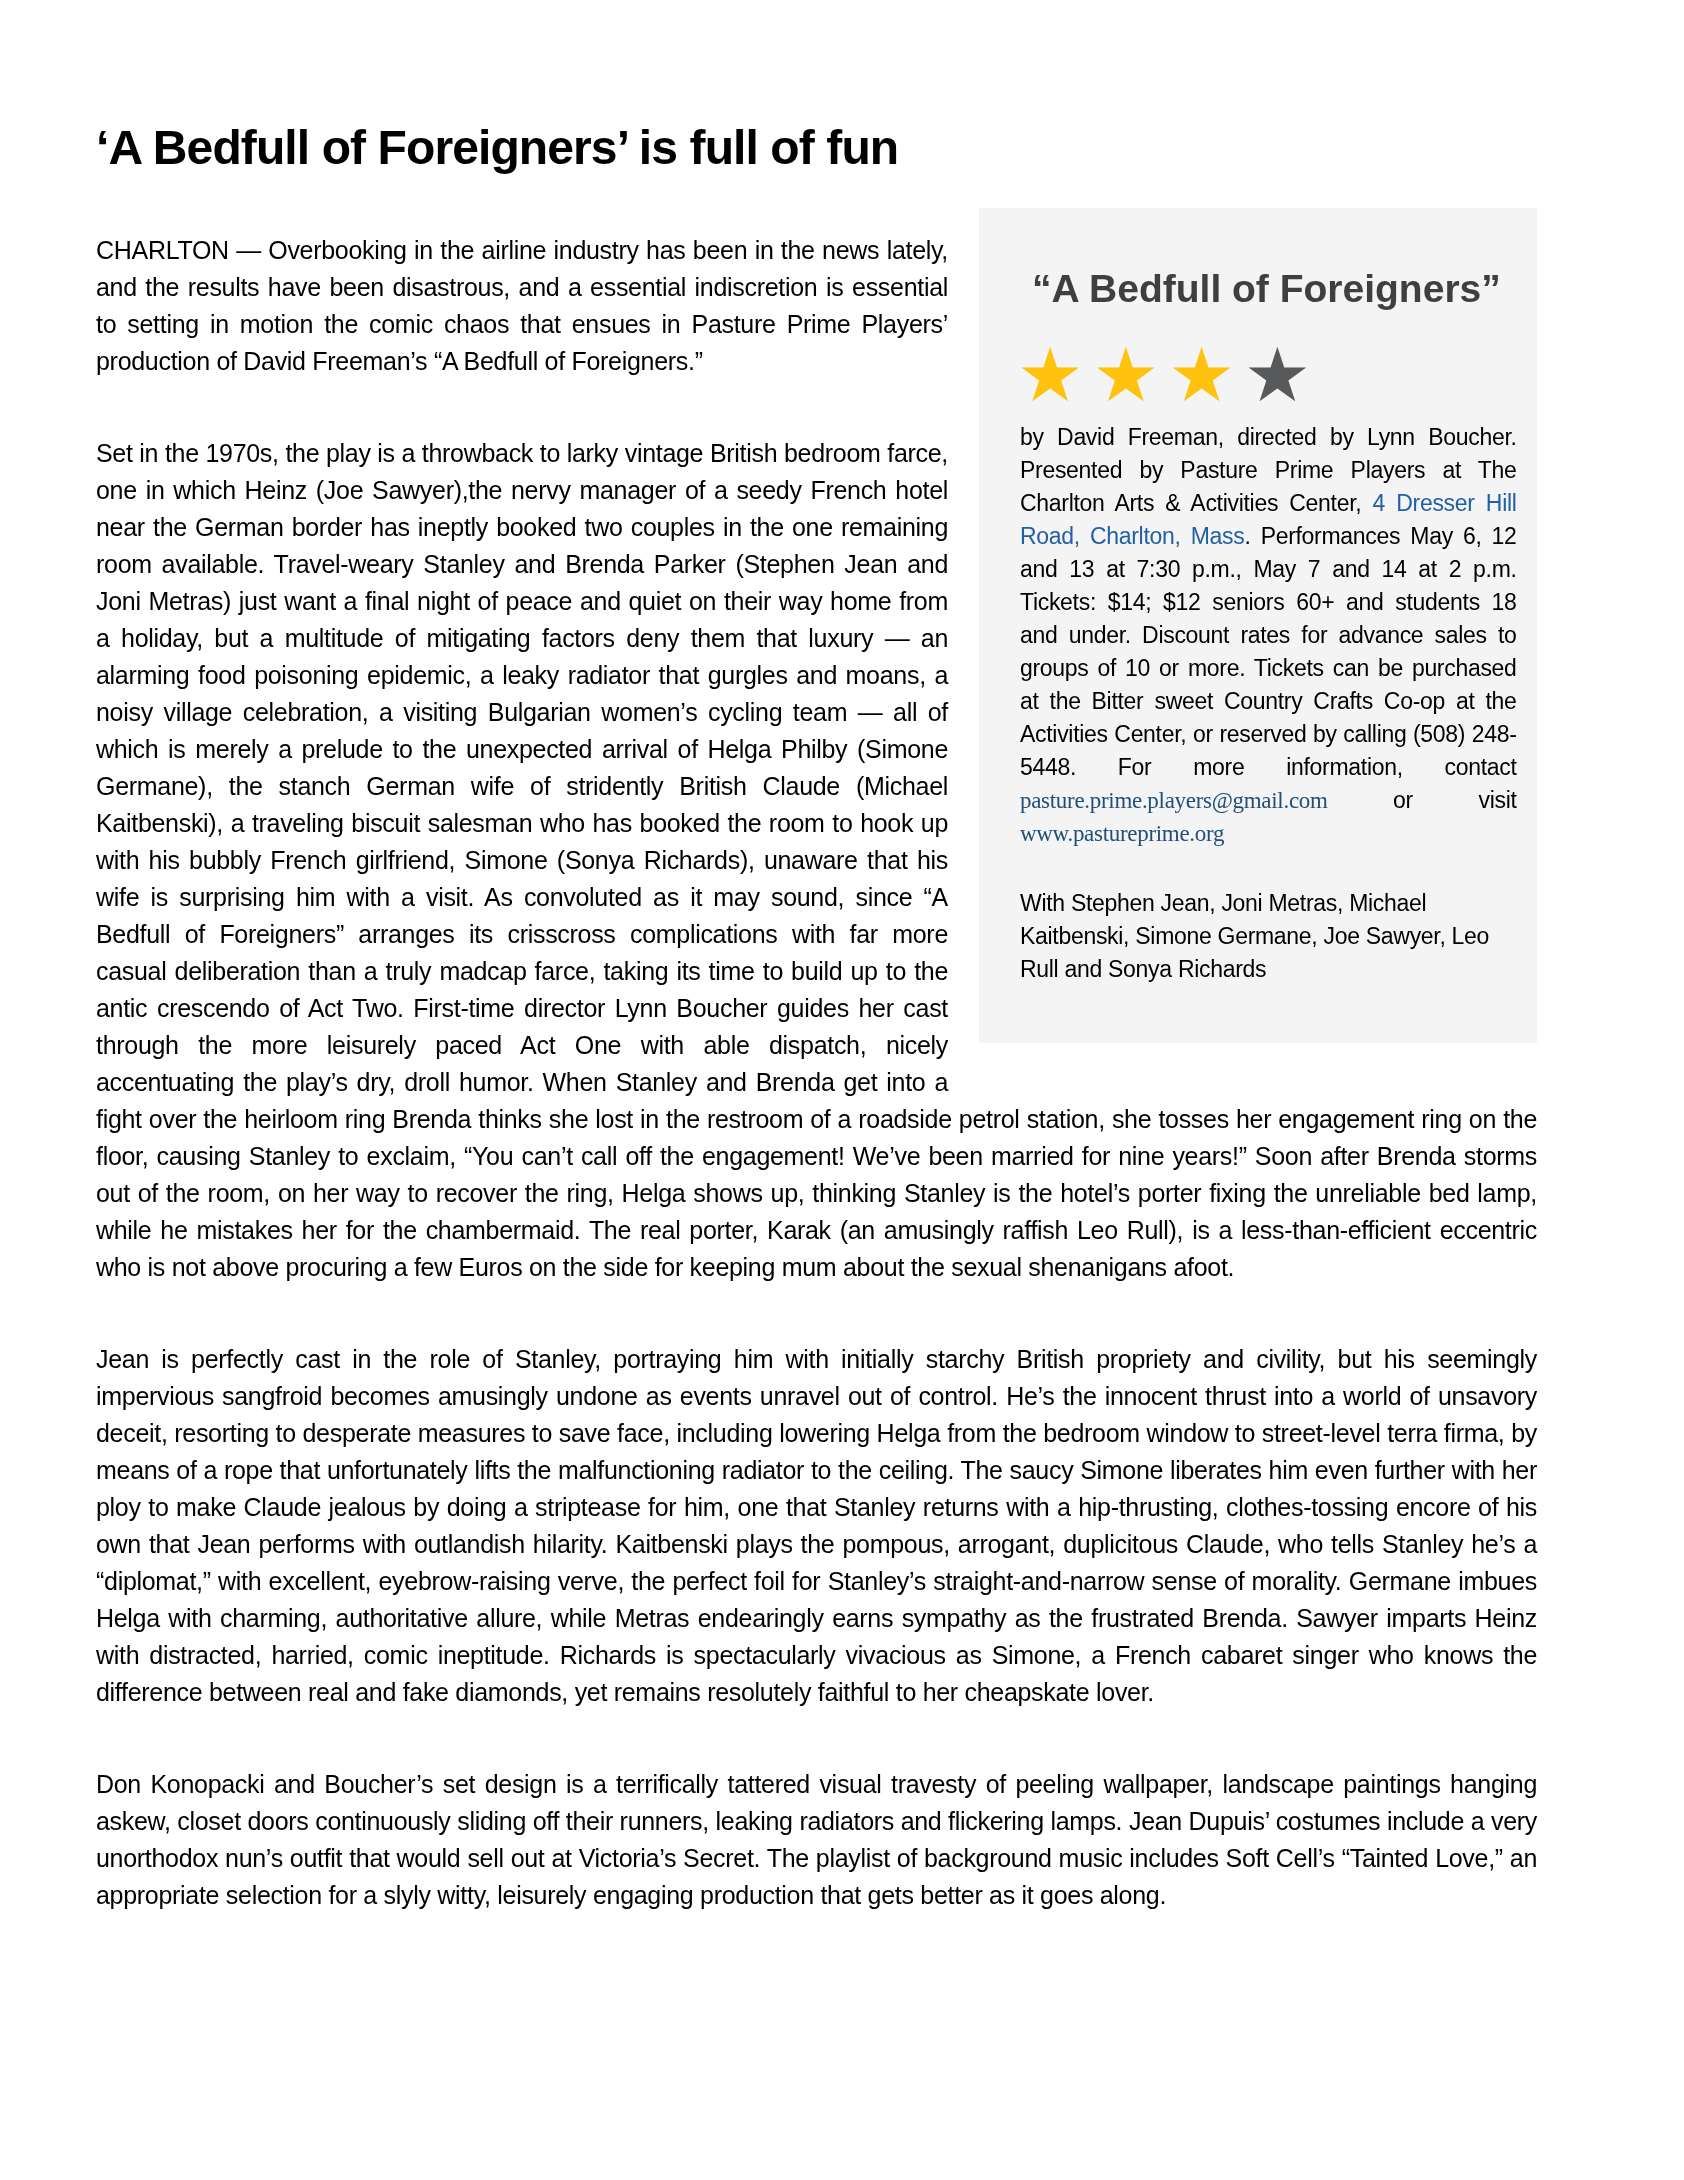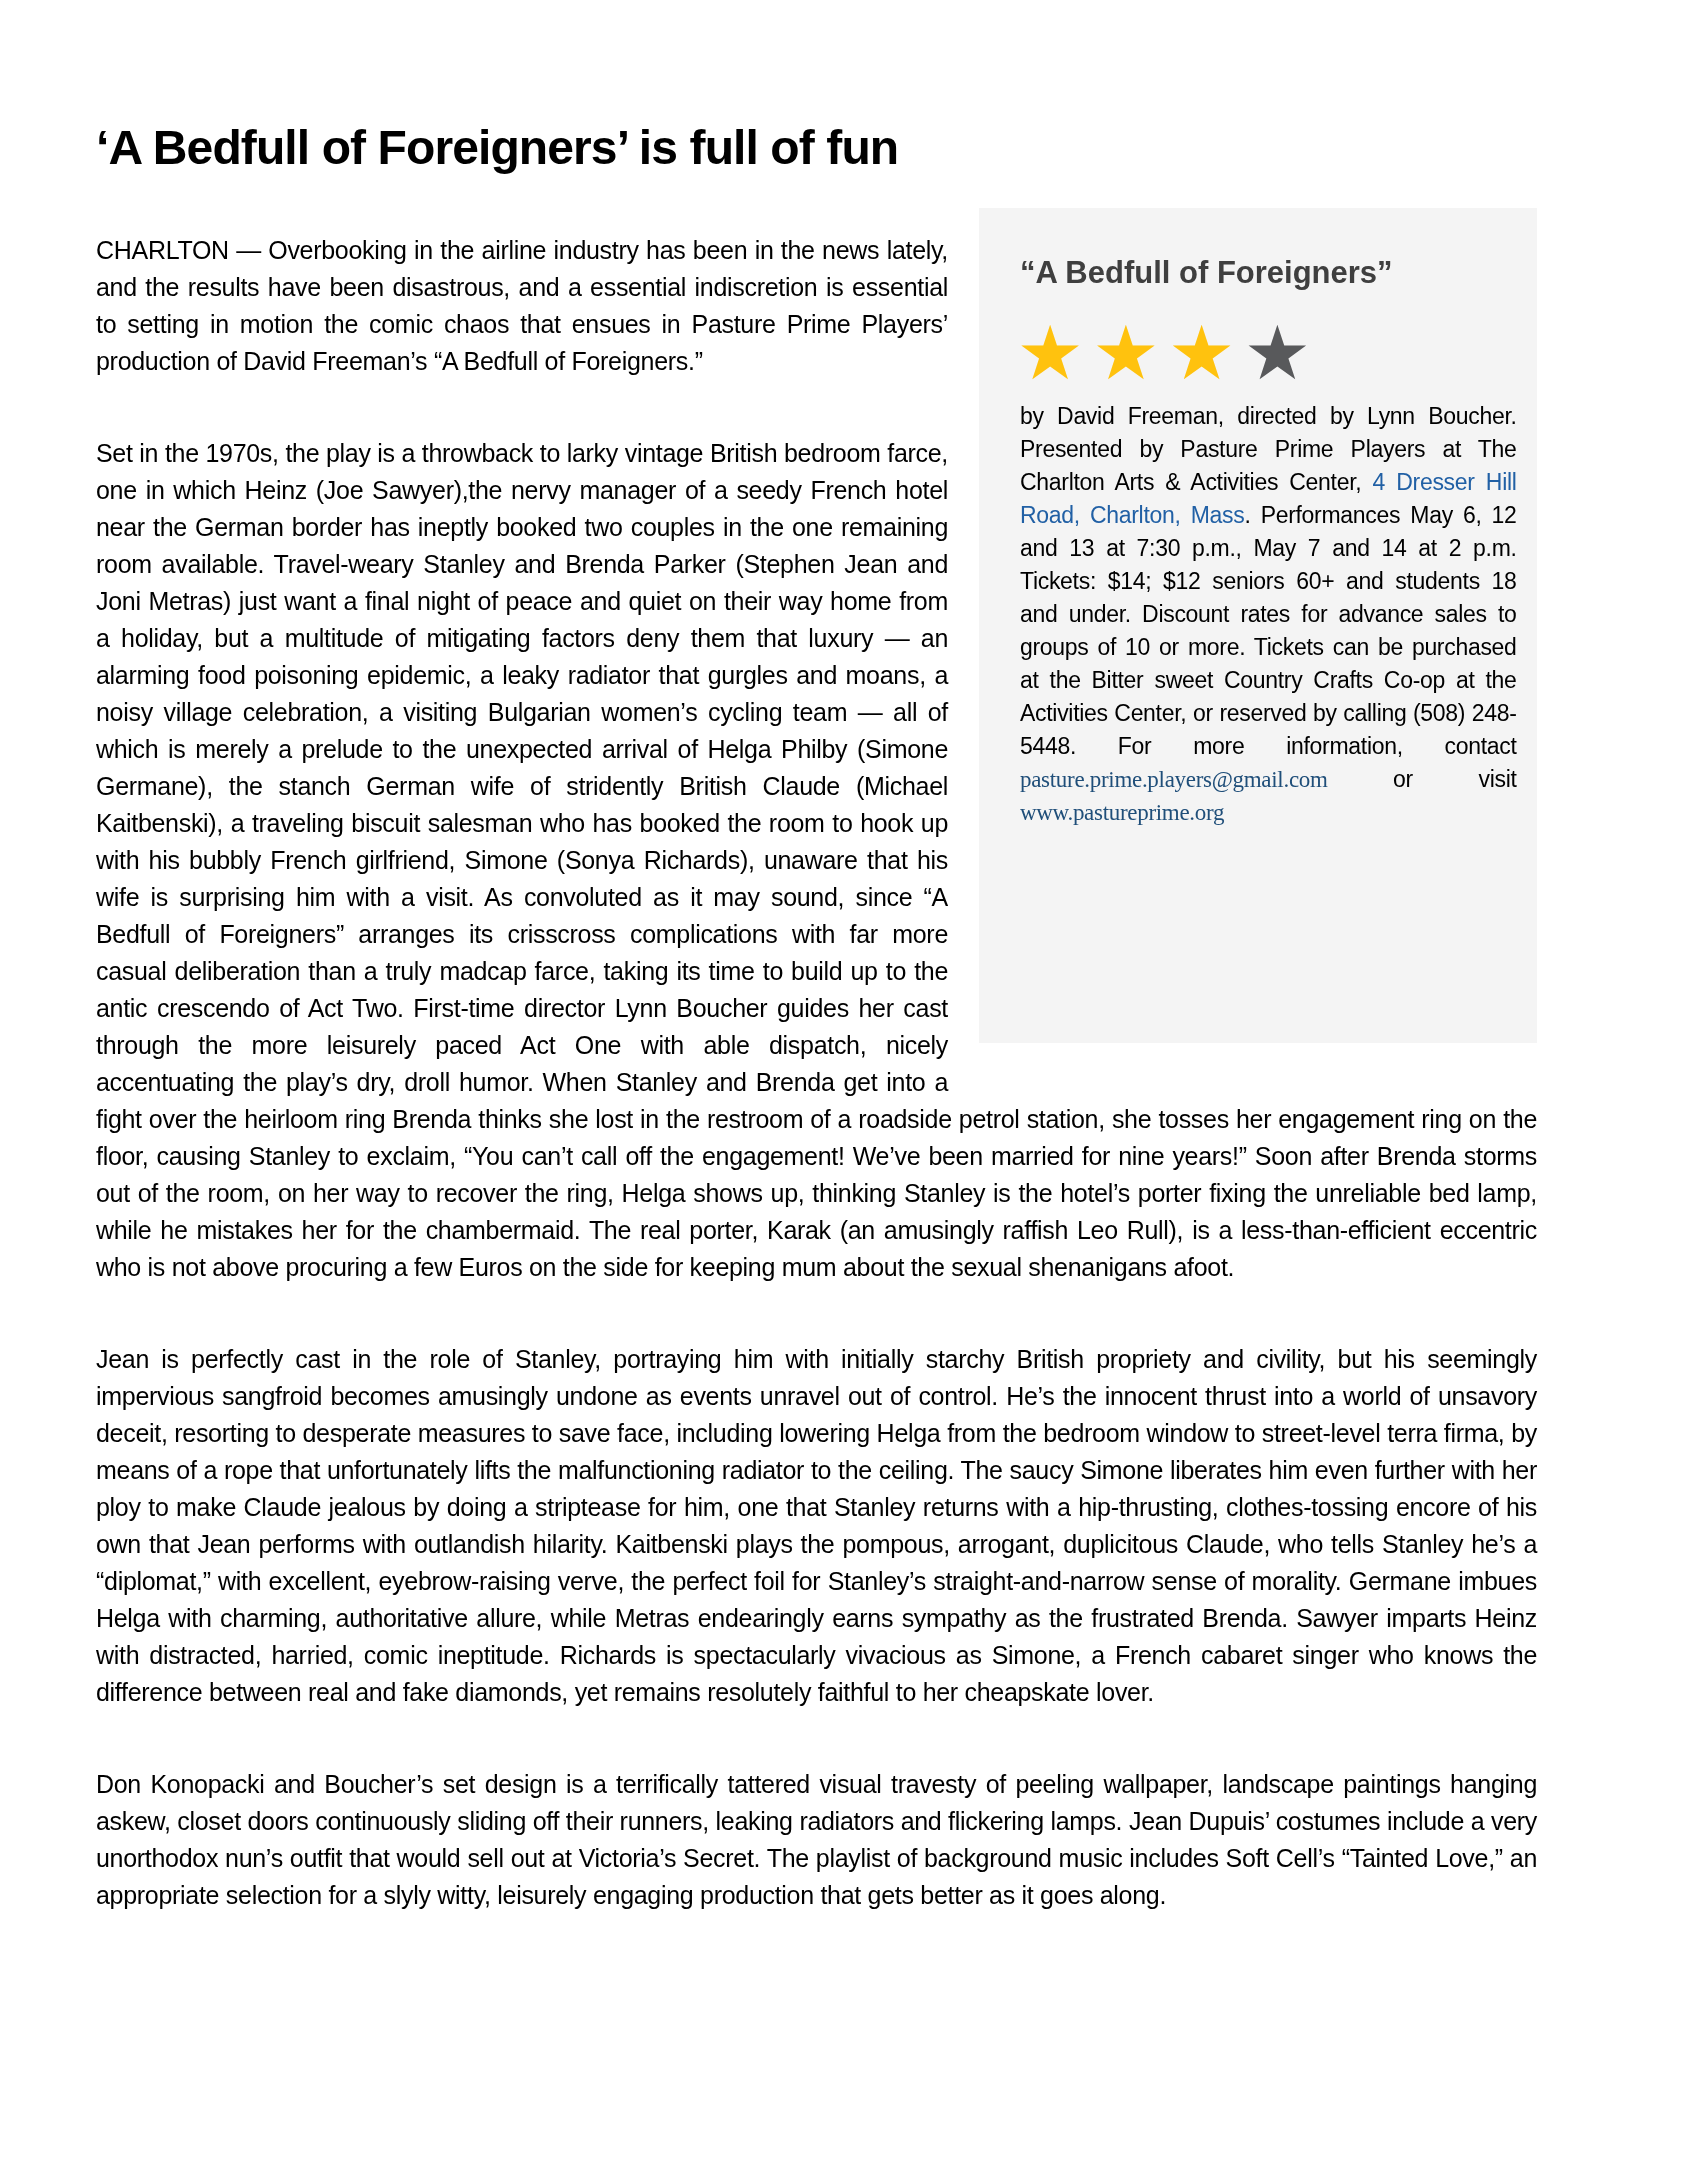--- a/index.html
+++ b/index.html
@@ -45,22 +45,22 @@
   .sidebar {
     float: right;
     width: 558px;
     height: 835px;
     margin: -24px 0 34px 31px;
     background: var(--sidebar-bg, #f4f4f4);
     padding: 46px 20.4px 0 41px;
     box-sizing: border-box;
   }
   .sidebar-title {
-    margin: 0;
-    font-size: 31px;
+    margin: 12px;
+    font-size: 39px;
     line-height: 1.2;
     font-weight: bold;
     color: var(--sidebar-heading, #3f3f3f);
   }
   .stars {
     margin: 25.6px 0 8.5px -3.4px;
     line-height: 1;
     white-space: nowrap;
   }
   .star { font-size: 75px; letter-spacing: 8.5px; }
@@ -92,20 +92,21 @@
   <h1 class="title">‘A Bedfull of Foreigners’ is full of fun</h1>
 
   <div class="article">
 
     <aside class="sidebar">
       <h2 class="sidebar-title">“A Bedfull of Foreigners”</h2>
       <div class="stars">
         <span class="star gold">★</span><span class="star gold">★</span><span class="star gold">★</span><span class="star gray">★</span>
       </div>
       <p class="sidebar-body"><span>by David Freeman, directed by Lynn Boucher. Presented by Pasture Prime Players at The Charlton Arts &amp; Activities Center, </span><a class="link blue">4 Dresser Hill Road, Charlton, Mass</a><span>. Performances May 6, 12 and 13 at 7:30 p.m., May 7 and 14 at 2 p.m. Tickets: $14; $12 seniors 60+ and students 18 and under. Discount rates for advance sales to groups of 10 or more. Tickets can be purchased at the Bitter sweet Country Crafts Co-op at the Activities Center, or reserved by calling (508) 248-5448. For more information, contact </span><a class="link navy">pasture.prime.players@gmail.com</a><span> or visit </span><a class="link navy">www.pastureprime.org</a></p>
+      <p class="sidebar-cast">With Stephen Jean, Joni Metras, Michael Kaitbenski, Simone Germane, Joe Sawyer, Leo Rull and Sonya Richards</p>
     </aside>
 
 
     <p class="para">CHARLTON — Overbooking in the airline industry has been in the news lately, and the results have been disastrous, and a essential indiscretion is essential to setting in motion the comic chaos that ensues in Pasture Prime Players’ production of David Freeman’s “A Bedfull of Foreigners.”</p>
     <p class="para">Set in the 1970s, the play is a throwback to larky vintage British bedroom farce, one in which Heinz (Joe Sawyer),the nervy manager of a seedy French hotel near the German border has ineptly booked two couples in the one remaining room available. Travel-weary Stanley and Brenda Parker (Stephen Jean and Joni Metras) just want a final night of peace and quiet on their way home from a holiday, but a multitude of mitigating factors deny them that luxury — an alarming food poisoning epidemic, a leaky radiator that gurgles and moans, a noisy village celebration, a visiting Bulgarian women’s cycling team — all of which is merely a prelude to the unexpected arrival of Helga Philby (Simone Germane), the stanch German wife of stridently British Claude (Michael Kaitbenski), a traveling biscuit salesman who has booked the room to hook up with his bubbly French girlfriend, Simone (Sonya Richards), unaware that his wife is surprising him with a visit. As convoluted as it may sound, since “A Bedfull of Foreigners” arranges its crisscross complications with far more casual deliberation than a truly madcap farce, taking its time to build up to the antic crescendo of Act Two. First-time director Lynn Boucher guides her cast through the more leisurely paced Act One with able dispatch, nicely accentuating the play’s dry, droll humor. When Stanley and Brenda get into a fight over the heirloom ring Brenda thinks she lost in the restroom of a roadside petrol station, she tosses her engagement ring on the floor, causing Stanley to exclaim, “You can’t call off the engagement! We’ve been married for nine years!” Soon after Brenda storms out of the room, on her way to recover the ring, Helga shows up, thinking Stanley is the hotel’s porter fixing the unreliable bed lamp, while he mistakes her for the chambermaid. The real porter, Karak (an amusingly raffish Leo Rull), is a less-than-efficient eccentric who is not above procuring a few Euros on the side for keeping mum about the sexual shenanigans afoot.</p>
     <p class="para">Jean is perfectly cast in the role of Stanley, portraying him with initially starchy British propriety and civility, but his seemingly impervious sangfroid becomes amusingly undone as events unravel out of control. He’s the innocent thrust into a world of unsavory deceit, resorting to desperate measures to save face, including lowering Helga from the bedroom window to street-level terra firma, by means of a rope that unfortunately lifts the malfunctioning radiator to the ceiling. The saucy Simone liberates him even further with her ploy to make Claude jealous by doing a striptease for him, one that Stanley returns with a hip-thrusting, clothes-tossing encore of his own that Jean performs with outlandish hilarity. Kaitbenski plays the pompous, arrogant, duplicitous Claude, who tells Stanley he’s a “diplomat,” with excellent, eyebrow-raising verve, the perfect foil for Stanley’s straight-and-narrow sense of morality. Germane imbues Helga with charming, authoritative allure, while Metras endearingly earns sympathy as the frustrated Brenda. Sawyer imparts Heinz with distracted, harried, comic ineptitude. Richards is spectacularly vivacious as Simone, a French cabaret singer who knows the difference between real and fake diamonds, yet remains resolutely faithful to her cheapskate lover.</p>
     <p class="para">Don Konopacki and Boucher’s set design is a terrifically tattered visual travesty of peeling wallpaper, landscape paintings hanging askew, closet doors continuously sliding off their runners, leaking radiators and flickering lamps. Jean Dupuis’ costumes include a very unorthodox nun’s outfit that would sell out at Victoria’s Secret. The playlist of background music includes Soft Cell’s “Tainted Love,” an appropriate selection for a slyly witty, leisurely engaging production that gets better as it goes along.</p>
 
   </div>
 </div>

